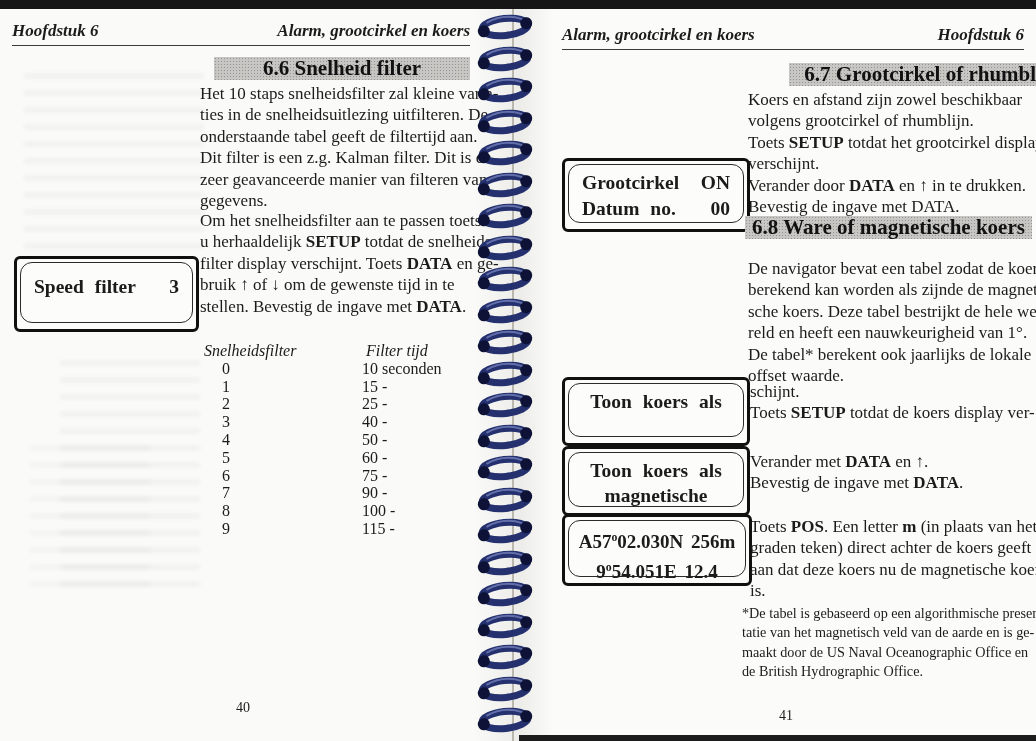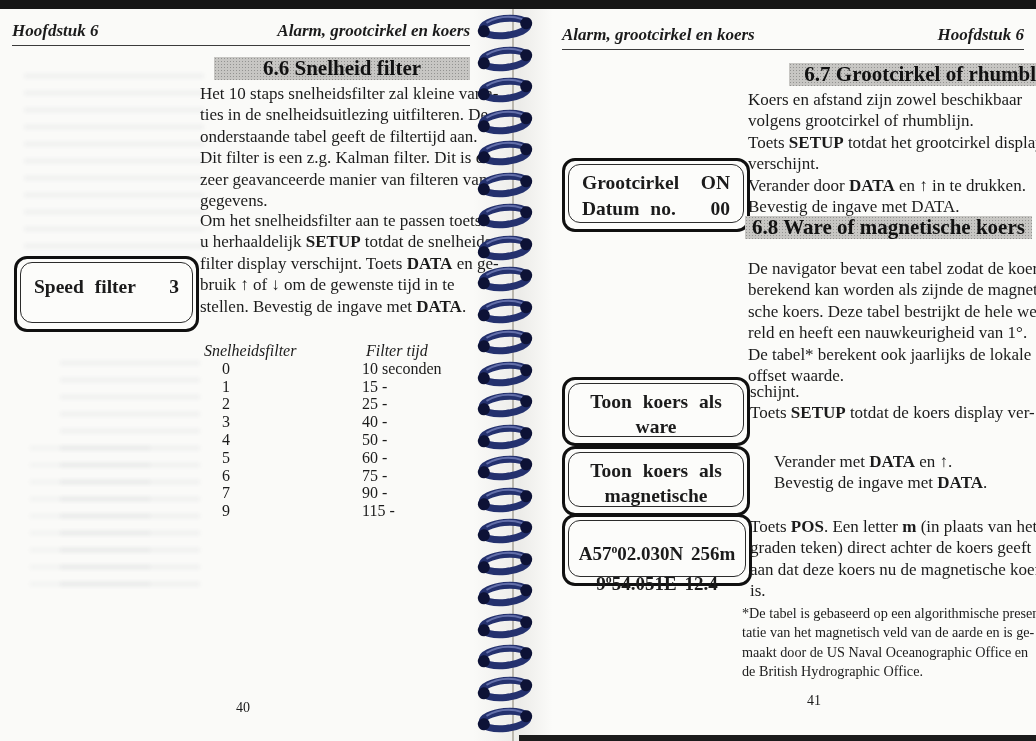--- a/index.html
+++ b/index.html
@@ -41,50 +41,50 @@
 
   
   .para{position:absolute;font-size:17px;line-height:21.4px;}
   .para .line{white-space:nowrap;}
   .para .b{font-weight:bold;}
   .p66a{left:200px;top:83px;}
   .p66b{left:200px;top:210px;}
   .p67{left:748px;top:89px;}
   .p68{left:748px;top:258px;}
   .note-setup{left:750px;top:381px;}
-  .note-verander{left:750px;top:451px;padding-left:24px;}
+  .note-verander{left:750px;top:451px;}
   .note-pos{left:750px;top:516px;}
   .footnote{left:742px;top:604px;font-size:14.2px;line-height:19.4px;}
 
   
-  .dbox{position:absolute;border:3px solid #101010;border-radius:13px;padding:3px;background:#fcfcfa;}
+  .dbox{position:absolute;border:3px solid #101010;border-radius:6px;padding:3px;background:#fcfcfa;}
   .dbox .inner{border:1.6px solid #2b2b2b;border-radius:12px;height:calc(100% - 3.2px);
     box-sizing:border-box;padding:5px 13px;font-weight:bold;font-size:19.5px;word-spacing:6px;}
   .box-speed{left:14px;top:256px;width:173px;height:64px;}
   .box-speed .inner{display:flex;justify-content:space-between;align-items:flex-start;padding-top:13px;}
   .box-grootcirkel{left:562px;top:158px;width:176px;height:62px;}
   .lcd-rows .row{display:flex;justify-content:space-between;line-height:26px;white-space:nowrap;}
   .box-ware{left:562px;top:377px;width:176px;height:57px;}
   .box-magn{left:562px;top:446px;width:176px;height:58px;}
   .lcd-center .line{text-align:center;line-height:25px;white-space:nowrap;}
   .box-pos{left:562px;top:514px;width:178px;height:60px;}
-  .box-pos .inner{font-size:19px;word-spacing:3px;padding:16px 6px;}
+  .box-pos .inner{font-size:19px;word-spacing:3px;padding:4px 6px;}
   .box-pos .line{text-align:center;line-height:26px;white-space:nowrap;}
   .box-pos .sup{font-size:62%;vertical-align:super;}
 
   
   .ftable{position:absolute;left:204px;top:342px;font-size:16px;line-height:17.8px;}
   .ftable .row{white-space:nowrap;}
   .ftable .row span:first-child{display:inline-block;width:158px;}
   .ftable .t-head span{font-style:italic;}
   .ftable .t-body .row span:first-child{padding-left:18px;width:140px;}
 
   .page-number{position:absolute;font-size:14px;}
   .pn-40{left:236px;top:700px;}
-  .pn-41{left:779px;top:693px;margin-left:28px;}
+  .pn-41{left:779px;top:708px;}
 
   
   .spiral{position:absolute;left:474px;top:0;width:64px;height:741px;}
   .coil{position:absolute;left:0;}
 
   
   .bleed{position:absolute;opacity:0.07;filter:blur(2px);pointer-events:none;
     background:repeating-linear-gradient(0deg,transparent 0 13px,#53616e 13px 17px);}
   .bleed-l1{left:24px;top:62px;width:180px;height:190px;}
   .bleed-l2{left:60px;top:350px;width:140px;height:240px;}
@@ -147,20 +147,21 @@
   </div>
   <div class="t-body">
       <div class="row"><span>0</span><span>10 seconden</span></div>
       <div class="row"><span>1</span><span>15 -</span></div>
       <div class="row"><span>2</span><span>25 -</span></div>
       <div class="row"><span>3</span><span>40 -</span></div>
       <div class="row"><span>4</span><span>50 -</span></div>
       <div class="row"><span>5</span><span>60 -</span></div>
       <div class="row"><span>6</span><span>75 -</span></div>
       <div class="row"><span>7</span><span>90 -</span></div>
+      <div class="row"><span>8</span><span>100 -</span></div>
       <div class="row"><span>9</span><span>115 -</span></div>
     </div>
 </div>
 
 <div class="page-number pn-40">40</div>
 
 <div class="run-header rp-header">
   <span class="rh-left">Alarm, grootcirkel en koers</span>
   <span class="rh-right">Hoofdstuk 6</span>
 </div>
@@ -198,21 +199,20 @@
     <div class="line"><span>berekend kan worden als zijnde de magneti-</span></div>
     <div class="line"><span>sche koers. Deze tabel bestrijkt de hele we-</span></div>
     <div class="line"><span>reld en heeft een nauwkeurigheid van 1°.</span></div>
     <div class="line"><span>De tabel* berekent ook jaarlijks de lokale</span></div>
     <div class="line"><span>offset waarde.</span></div>
   </div>
 
 <div class="dbox box-ware">
   <div class="inner lcd-center">
       <div class="line"><span>Toon koers als</span></div>
-      <div class="line"><span>ware</span></div>
     </div>
 </div>
 <div class="para note-setup">
     <div class="line"><span>schijnt.</span></div>
     <div class="line"><span>Toets </span><span class="b">SETUP</span><span> totdat de koers display ver-</span></div>
   </div>
 
 <div class="dbox box-magn">
   <div class="inner lcd-center">
       <div class="line"><span>Toon koers als</span></div>

